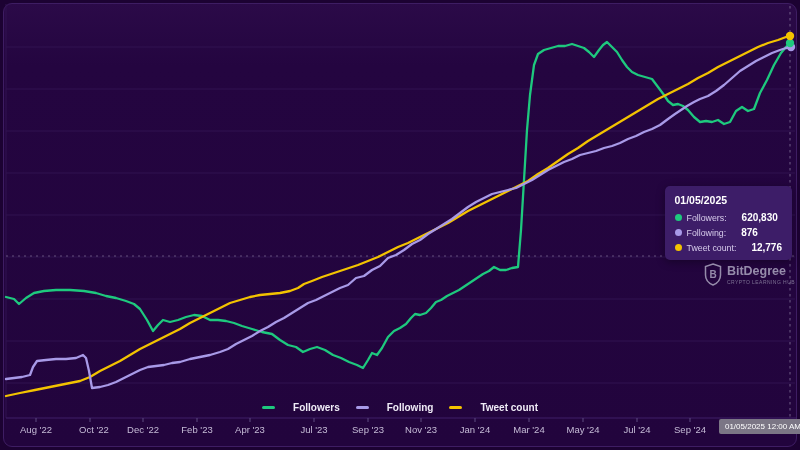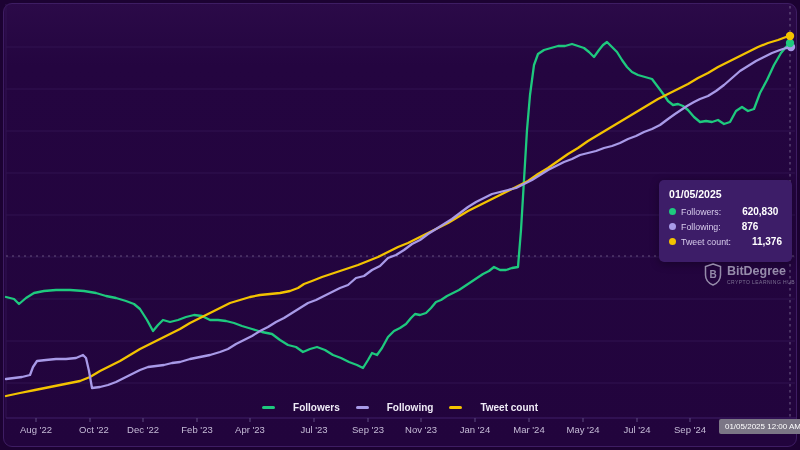--- a/index.html
+++ b/index.html
@@ -15,28 +15,28 @@
   .xcursor{position:absolute;left:719px;top:419px;width:88px;height:15px;line-height:15px;
         text-align:center;font-size:8px;color:#fff;background:var(--crosshair_label_bg,#7b7685);
         border-radius:2px;white-space:nowrap;}
   
   .legend{position:absolute;left:0;right:0;top:402px;display:flex;justify-content:center;
         align-items:center;gap:16px;}
   .lg-item{display:flex;align-items:center;gap:18px;cursor:pointer;}
   .lg-dash{display:inline-block;width:13px;height:3px;border-radius:2px;}
   .lg-text{font-size:10px;font-weight:bold;color:#f0ecf7;}
   
-  .tooltip{position:absolute;right:8px;top:180px;min-width:104px;box-sizing:border-box;
-        padding:8px 10px 15px 10px;border-radius:5px;background:var(--tooltip_bg,#3d1d68);
+  .tooltip{position:absolute;right:8px;top:186px;min-width:104px;box-sizing:border-box;
+        padding:8px 10px 7px 10px;border-radius:5px;background:var(--tooltip_bg,#3d1d68);
         box-shadow:0 2px 8px rgba(0,0,0,.35);white-space:nowrap;}
   .tt-date{font-size:10.5px;font-weight:bold;color:#fff;margin-bottom:6px;}
   .tt-row{display:flex;align-items:center;gap:5px;margin-top:4px;}
   .tt-dot{width:7px;height:7px;border-radius:50%;flex:0 0 auto;}
   .tt-label{font-size:8.8px;color:var(--tooltip_label,#d8cdec);}
-  .tt-value{font-size:10px;font-weight:bold;color:var(--tooltip_value,#fff);margin-left:16px;}
+  .tt-value{font-size:10px;font-weight:bold;color:var(--tooltip_value,#fff);margin-left:10px;}
   
   .brand{position:absolute;right:5px;top:263px;display:flex;align-items:center;gap:5px;
         opacity:.9;cursor:pointer;}
   .brand-name{font-size:12.5px;font-weight:bold;color:var(--brand,#a29ab6);line-height:13px;}
   .brand-tag{font-size:5px;color:#877e9d;letter-spacing:.45px;margin-top:1px;}
 </style>
 </head>
 <body>
 
 <div class="stage">
@@ -119,21 +119,21 @@
           <span class="tt-value">620,830</span>
         </div>
         <div class="tt-row">
           <span class="tt-dot" style="background: rgb(168, 154, 232);"></span>
           <span class="tt-label">Following:</span>
           <span class="tt-value">876</span>
         </div>
         <div class="tt-row">
           <span class="tt-dot" style="background: rgb(243, 195, 0);"></span>
           <span class="tt-label">Tweet count:</span>
-          <span class="tt-value">11,376</span>
+          <span class="tt-value">12,776</span>
         </div>
       </div>
   </div>
 
   <div class="brand">
     <svg width="18" height="23" viewBox="0 0 18 23">
       <path d="M9 1 L16.5 3.6 V12 C16.5 17.2 13 20.4 9 22 C5 20.4 1.5 17.2 1.5 12 V3.6 Z" fill="none" stroke="#a29ab6" stroke-width="1.5"></path>
       <text x="9" y="14.5" text-anchor="middle" font-size="10" font-weight="bold" fill="#a29ab6" font-family="Liberation Sans, sans-serif">B</text>
     </svg>
     <div>

